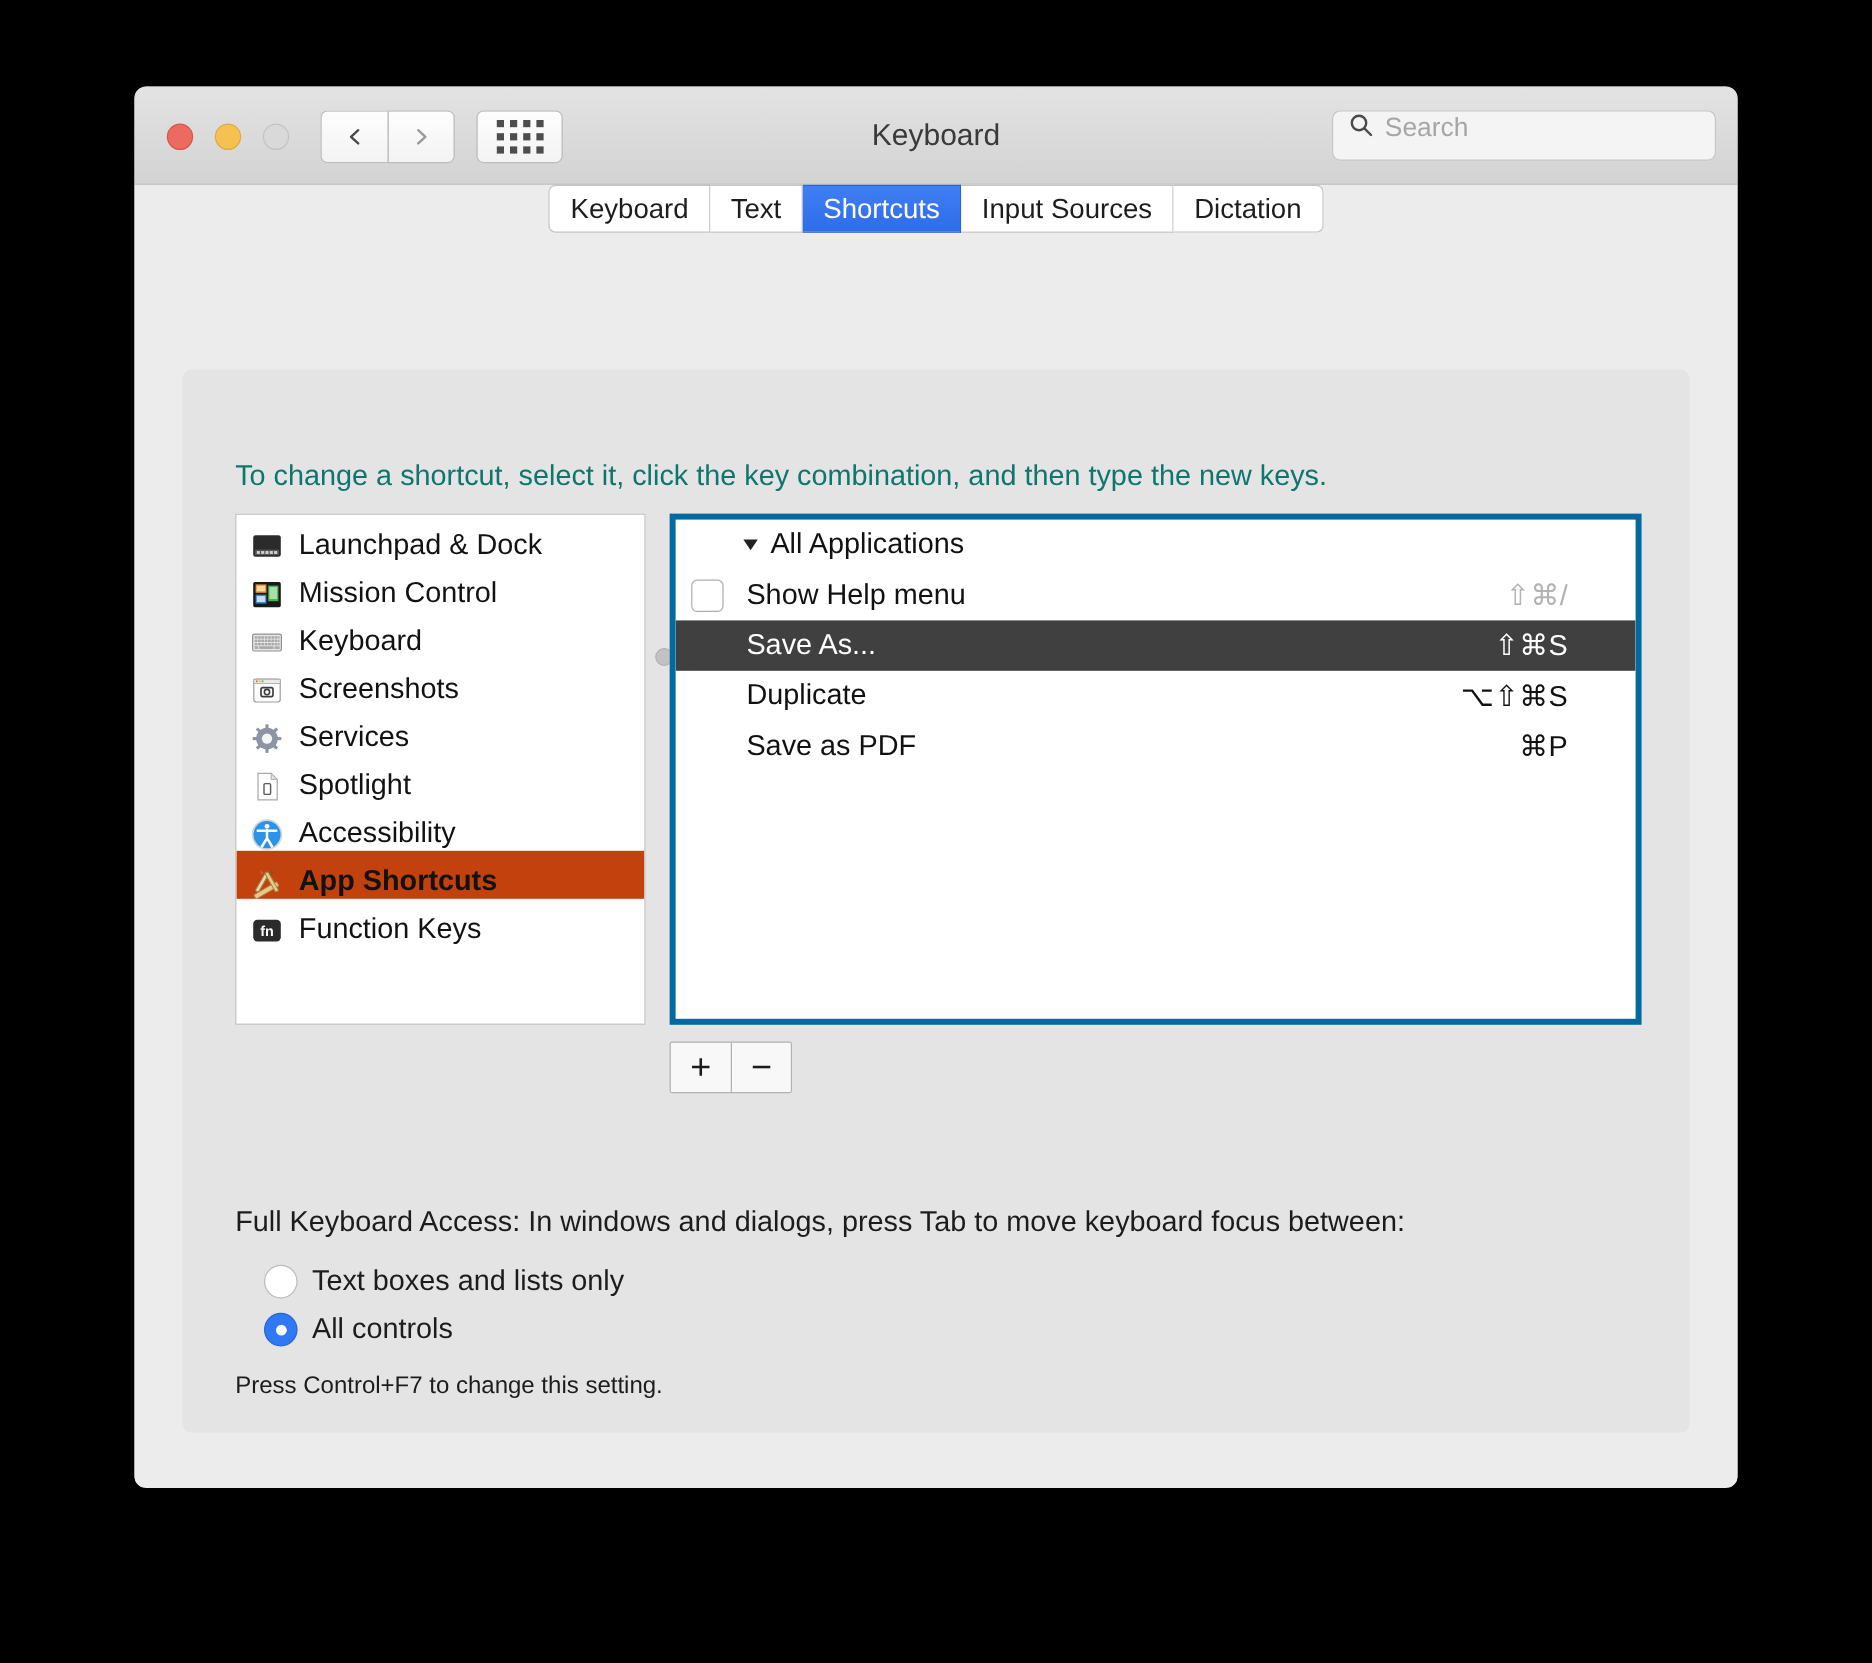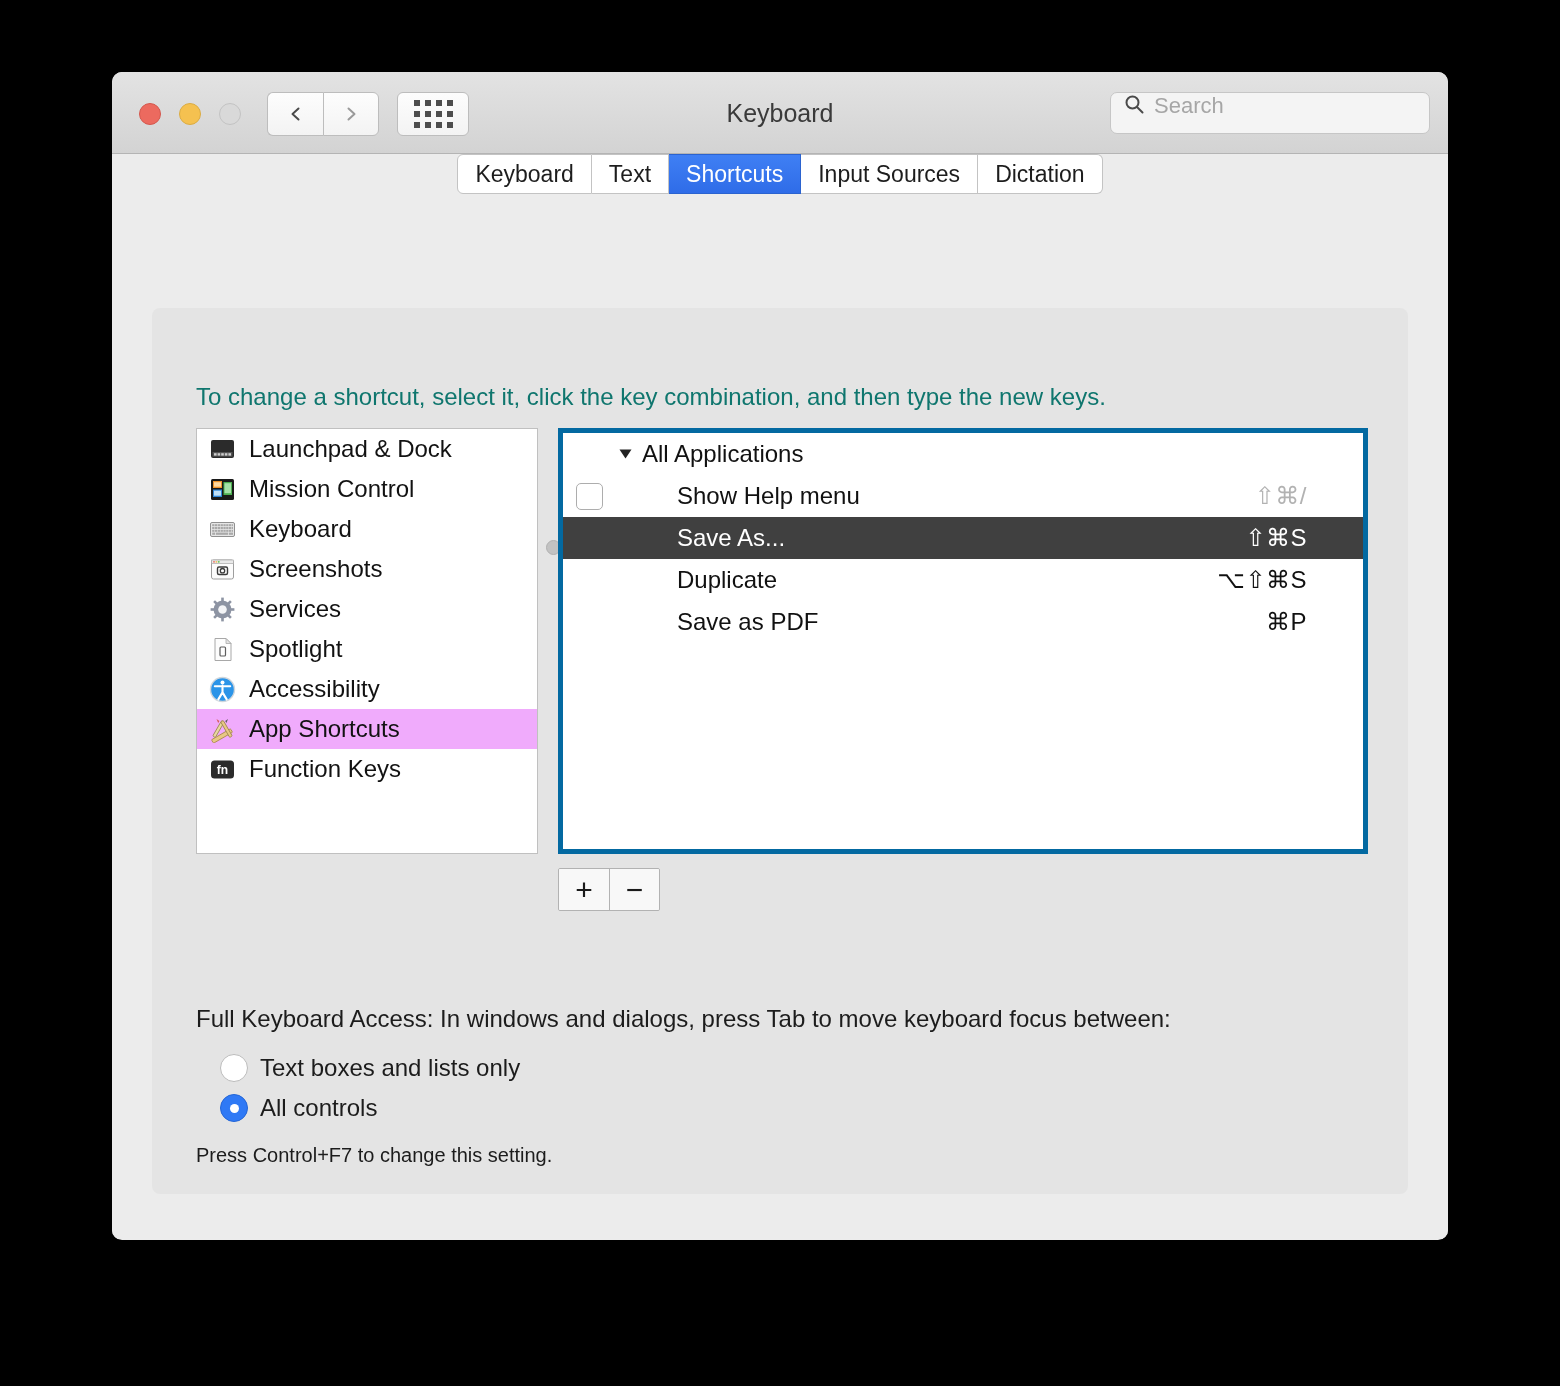--- a/index.html
+++ b/index.html
@@ -149,25 +149,25 @@
     left: 44px;
     top: 120px;
     width: 342px;
     height: 426px;
     background: #ffffff;
     border: 1px solid #c0c0c0;
     overflow: hidden;
   }
   .cat-row {
     display: flex;
-    align-items: center;
+    align-items: flex-end;
     height: 40px;
     padding-left: 12px;
   }
-  .cat-row.selected { background: #f0abfc; }
+  .cat-row.selected { background: #c2410c; font-weight: bold; }
   .cat-label {
     font-size: 24px;
     color: #121212;
     margin-left: 13px;
   }
   .cat-icon { width: 27px; height: 27px; flex: 0 0 27px; position: relative; }
 
   #splitter {
     position: absolute;
     left: 388px;
@@ -226,21 +226,21 @@
   .sc-check {
     position: absolute;
     left: 13px;
     width: 27px;
     height: 27px;
     border: 1px solid #adadad;
     border-radius: 5px;
     background: #fff;
   }
   .sc-name {
-    margin-left: 114px;
+    margin-left: 59px;
     font-size: 24px;
     color: #111;
   }
   .sc-row.selected .sc-name { color: #fff; }
   .sc-keys {
     position: absolute;
     right: 56px;
     font-size: 24px;
     color: #111;
     letter-spacing: 0.5px;

